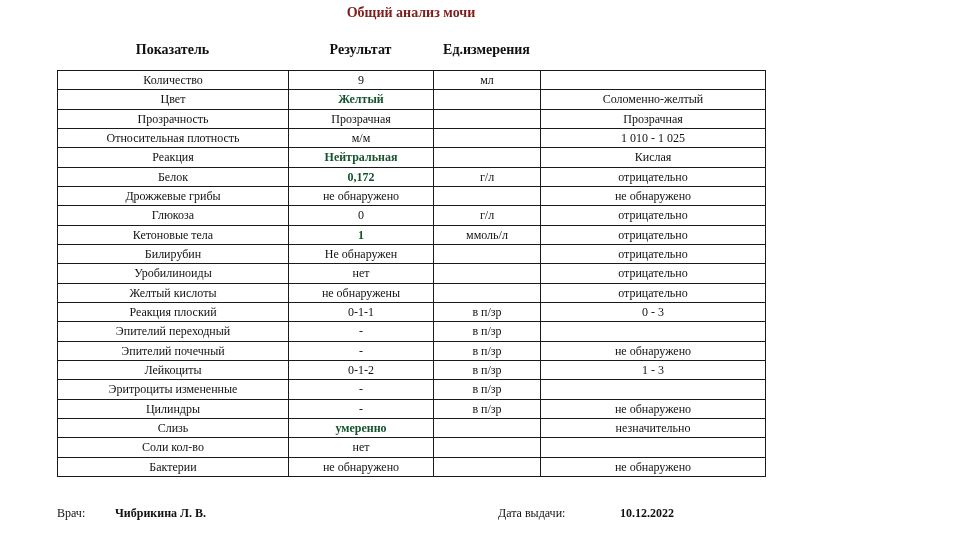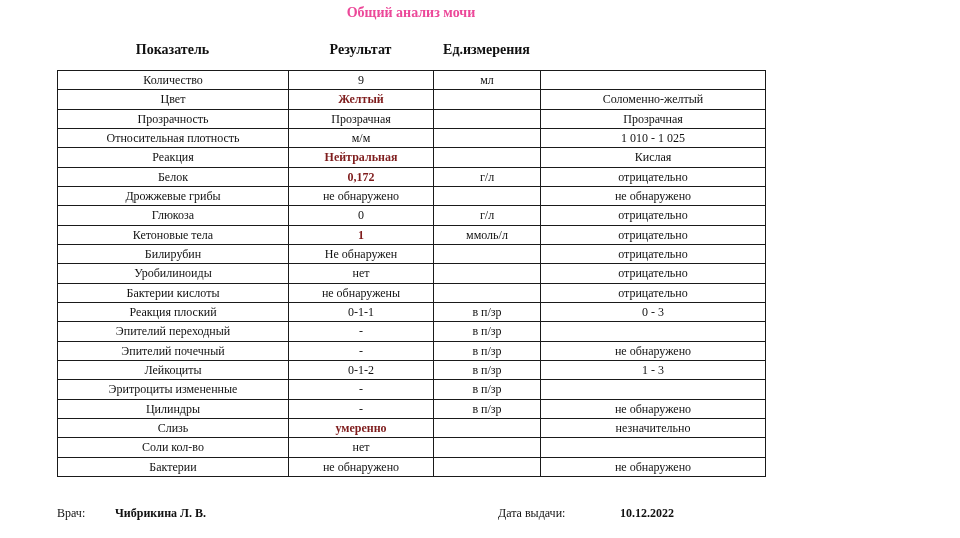--- a/index.html
+++ b/index.html
@@ -2,21 +2,21 @@
 <html><head>
 <meta charset="utf-8">
 <style>
   * { margin: 0; padding: 0; box-sizing: border-box; }
   html, body { width: 960px; height: 538px; background: #ffffff; }
   body { font-family: "Liberation Serif", "DejaVu Serif", serif; color: #111111; }
   .page { position: relative; width: 960px; height: 538px; background: #ffffff; overflow: hidden; }
 
   .title {
     position: absolute; left: 57px; top: 5px; width: 708px;
-    text-align: center; font-weight: bold; font-size: 14px; color: #ec4899;
+    text-align: center; font-weight: bold; font-size: 14px; color: #7f1d1d;
   }
 
   .header-row {
     position: absolute; left: 57px; top: 42px; width: 708px;
     display: flex; font-weight: bold; font-size: 14px;
   }
   .header-row .h { text-align: center; }
   .h1 { width: 231px; }
   .h2 { width: 145px; }
   .h3 { width: 107px; }
@@ -26,21 +26,21 @@
     position: absolute; left: 57px; top: 70px;
     width: 708px; height: 407px;
     border-collapse: collapse; table-layout: fixed;
   }
   table.results td {
     border: 1px solid #1a1a1a;
     font-size: 12px; line-height: 1;
     text-align: center; vertical-align: middle;
     padding: 0 2px; overflow: hidden; white-space: nowrap;
   }
-  table.results td.abnormal { color: #7f1d1d; font-weight: bold; }
+  table.results td.abnormal { color: #14532d; font-weight: bold; }
 
   .footer { position: absolute; left: 0; top: 506px; width: 960px; height: 20px; font-size: 12px; }
   .footer span { position: absolute; top: 0; white-space: nowrap; }
   .doctor-label { left: 57px; }
   .doctor-name  { left: 115px; font-weight: bold; text-align: center; }
   .date-label   { left: 498px; }
   .date-value   { left: 620px; font-weight: bold; }
 </style>
 </head>
 <body>
@@ -123,21 +123,21 @@
           <td></td>
           <td>отрицательно</td>
         </tr>
         <tr>
           <td>Уробилиноиды</td>
           <td>нет</td>
           <td></td>
           <td>отрицательно</td>
         </tr>
         <tr>
-          <td>Бактерии кислоты</td>
+          <td>Желтый кислоты</td>
           <td>не обнаружены</td>
           <td></td>
           <td>отрицательно</td>
         </tr>
         <tr>
           <td>Реакция плоский</td>
           <td>0-1-1</td>
           <td>в п/зр</td>
           <td>0 - 3</td>
         </tr>

